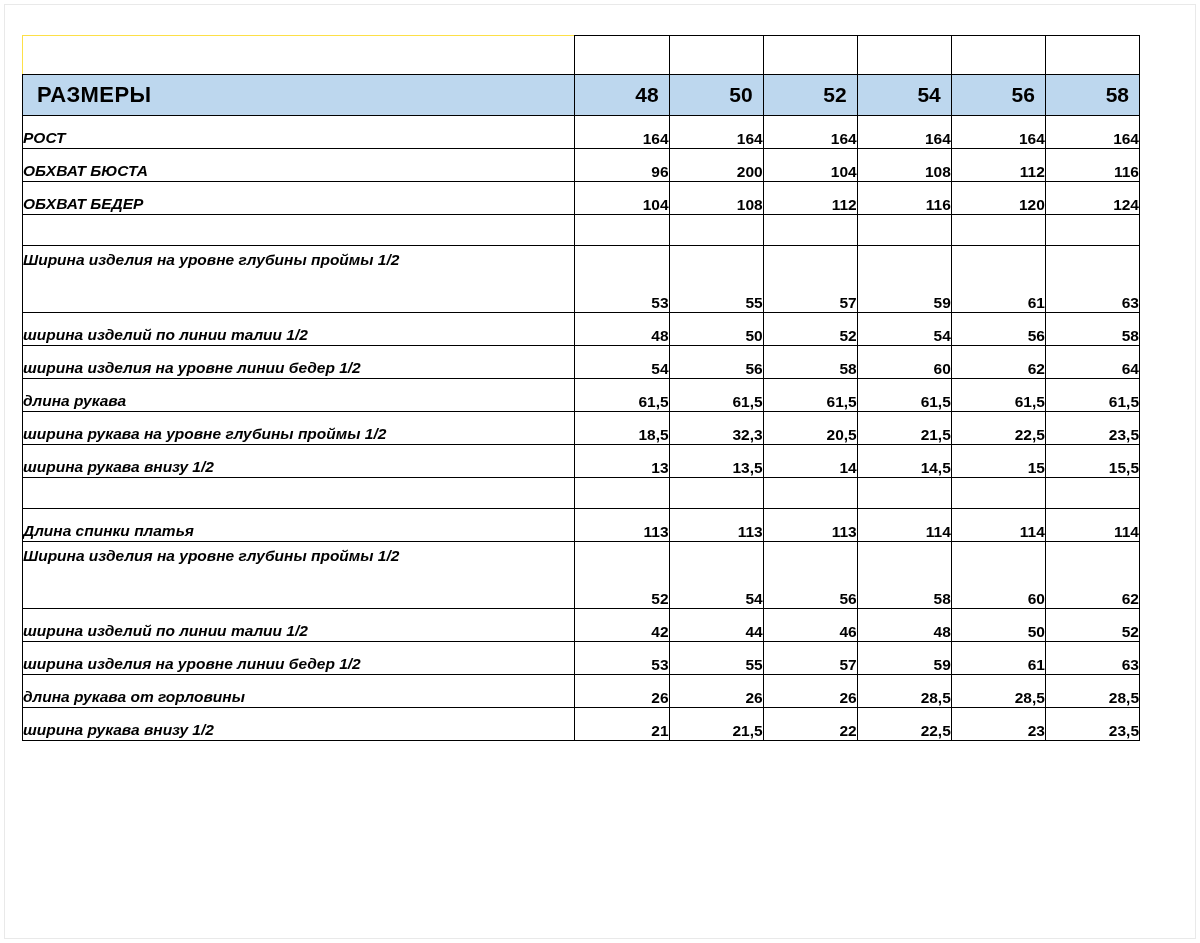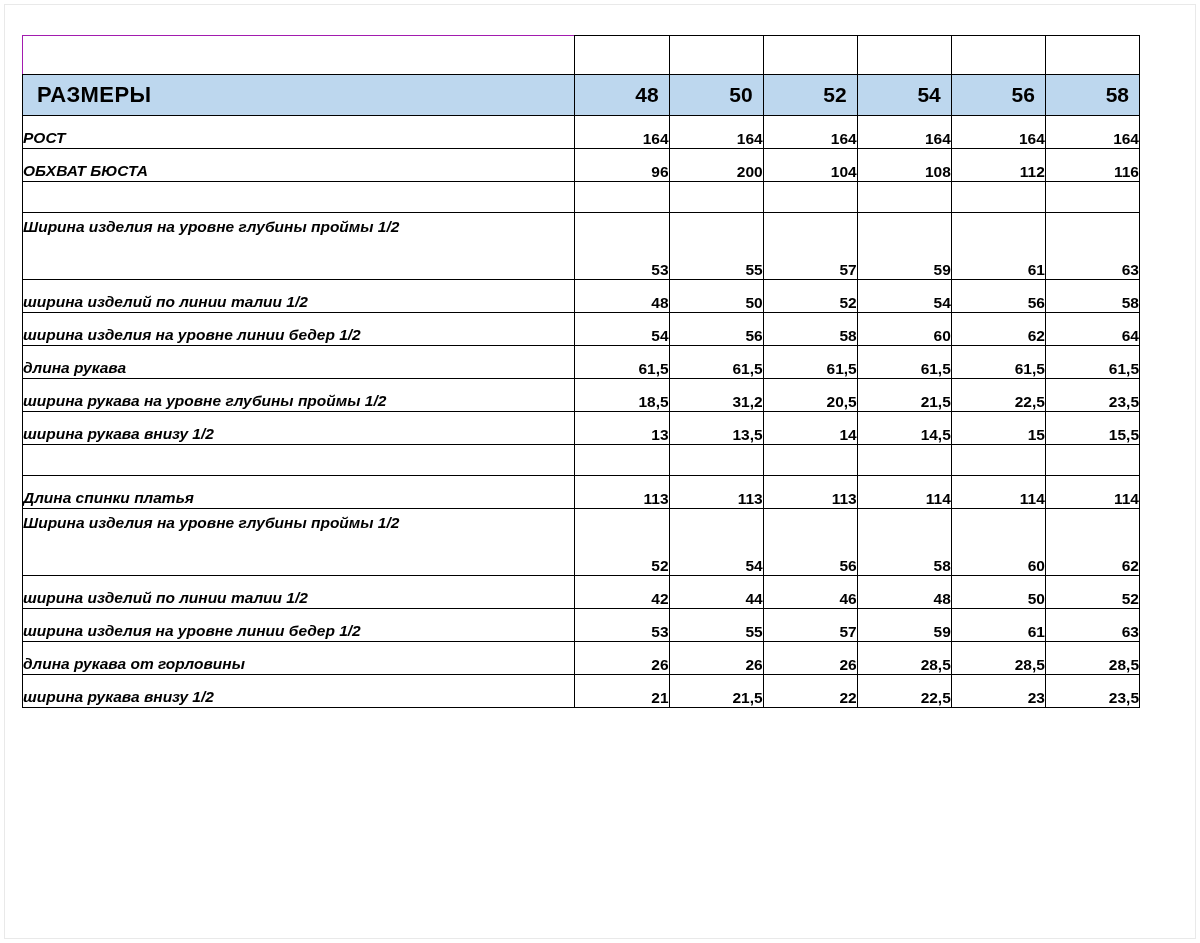--- a/index.html
+++ b/index.html
@@ -37,21 +37,21 @@
   .sheet {
     position: absolute;
     left: 22px;
     top: 35px;
     width: 1118px;
   }
   table.size-table {
     border-collapse: collapse;
     table-layout: fixed;
     width: 1118px;
-    background: #a21caf;
+    background: #fde047;
   }
   table.size-table td,
   table.size-table th {
     border: 1px solid #000000;
     padding: 0;
     vertical-align: bottom;
     font-size: 15.5px;
     color: #000000;
     background: #ffffff;
   }
@@ -163,20 +163,29 @@
           </tr>
           <tr class="datarow bold">
             <td class="labelcell">ОБХВАТ БЮСТА</td>
             <td class="numcell">96</td>
             <td class="numcell">200</td>
             <td class="numcell">104</td>
             <td class="numcell">108</td>
             <td class="numcell">112</td>
             <td class="numcell">116</td>
           </tr>
+          <tr class="datarow bold">
+            <td class="labelcell">ОБХВАТ БЕДЕР</td>
+            <td class="numcell">104</td>
+            <td class="numcell">108</td>
+            <td class="numcell">112</td>
+            <td class="numcell">116</td>
+            <td class="numcell">120</td>
+            <td class="numcell">124</td>
+          </tr>
           <tr class="blank">
             <td class="labelcell"></td>
             <td class="numcell"></td>
             <td class="numcell"></td>
             <td class="numcell"></td>
             <td class="numcell"></td>
             <td class="numcell"></td>
             <td class="numcell"></td>
           </tr>
           <tr class="datarow bold tall">
@@ -211,21 +220,21 @@
             <td class="numcell">61,5</td>
             <td class="numcell">61,5</td>
             <td class="numcell">61,5</td>
             <td class="numcell">61,5</td>
             <td class="numcell">61,5</td>
             <td class="numcell">61,5</td>
           </tr>
           <tr class="datarow bold">
             <td class="labelcell">ширина рукава на уровне глубины проймы 1/2</td>
             <td class="numcell">18,5</td>
-            <td class="numcell">31,2</td>
+            <td class="numcell">32,3</td>
             <td class="numcell">20,5</td>
             <td class="numcell">21,5</td>
             <td class="numcell">22,5</td>
             <td class="numcell">23,5</td>
           </tr>
           <tr class="datarow bold">
             <td class="labelcell">ширина рукава внизу 1/2</td>
             <td class="numcell">13</td>
             <td class="numcell">13,5</td>
             <td class="numcell">14</td>

